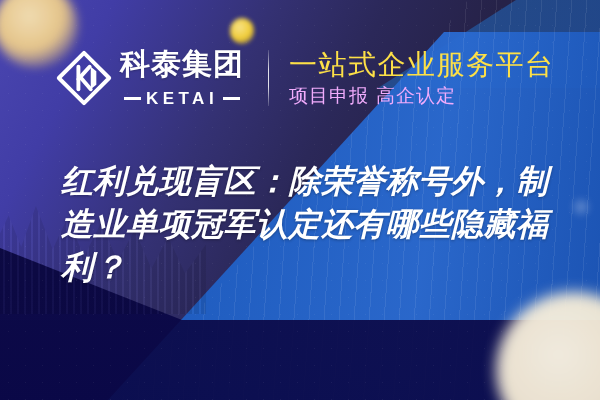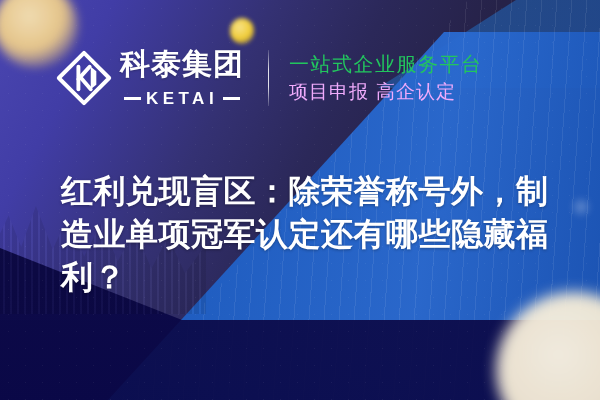--- a/index.html
+++ b/index.html
@@ -197,22 +197,22 @@
     margin: 0 20px 0 24px;
     background: linear-gradient(180deg, rgba(255,255,255,0.15), rgba(255,255,255,0.85) 35%, rgba(255,255,255,0.85) 65%, rgba(255,255,255,0.15));
     flex: 0 0 1px;
   }
   .tagline {
     display: flex;
     flex-direction: column;
     justify-content: center;
   }
   .tagline-main {
-    color: #22c55e;
-    font-size: 20px;
+    color: #fde047;
+    font-size: 28px;
     font-weight: normal;
     letter-spacing: 1.5px;
     line-height: 1.08;
     white-space: nowrap;
     font-family: "DejaVu Sans", "Liberation Sans", sans-serif;
   }
   .tagline-sub {
     margin-top: 5px;
     color: #f0abfc;
     font-size: 19px;
@@ -220,29 +220,30 @@
     letter-spacing: 1px;
     line-height: 1.1;
     white-space: nowrap;
     font-family: "DejaVu Serif", "Liberation Serif", serif;
   }
 
   
   .headline {
     position: absolute;
     left: 61px;
-    top: 170px;
+    top: 160px;
     width: 500px;
     color: #ffffff;
     font-size: 32px;
     font-weight: bold;
     line-height: 43px;
     letter-spacing: 0.5px;
     text-shadow: 0 1px 3px rgba(0,0,0,0.30);
     font-family: "DejaVu Sans", "Liberation Sans", sans-serif;
+    font-style: italic;
   }
 </style>
 </head>
 <body>
 
 <div class="banner">
 
   <div class="bg-base"></div>
   <div class="bg-navy-lower"></div>
   <div class="bg-blue-sliver"></div>

